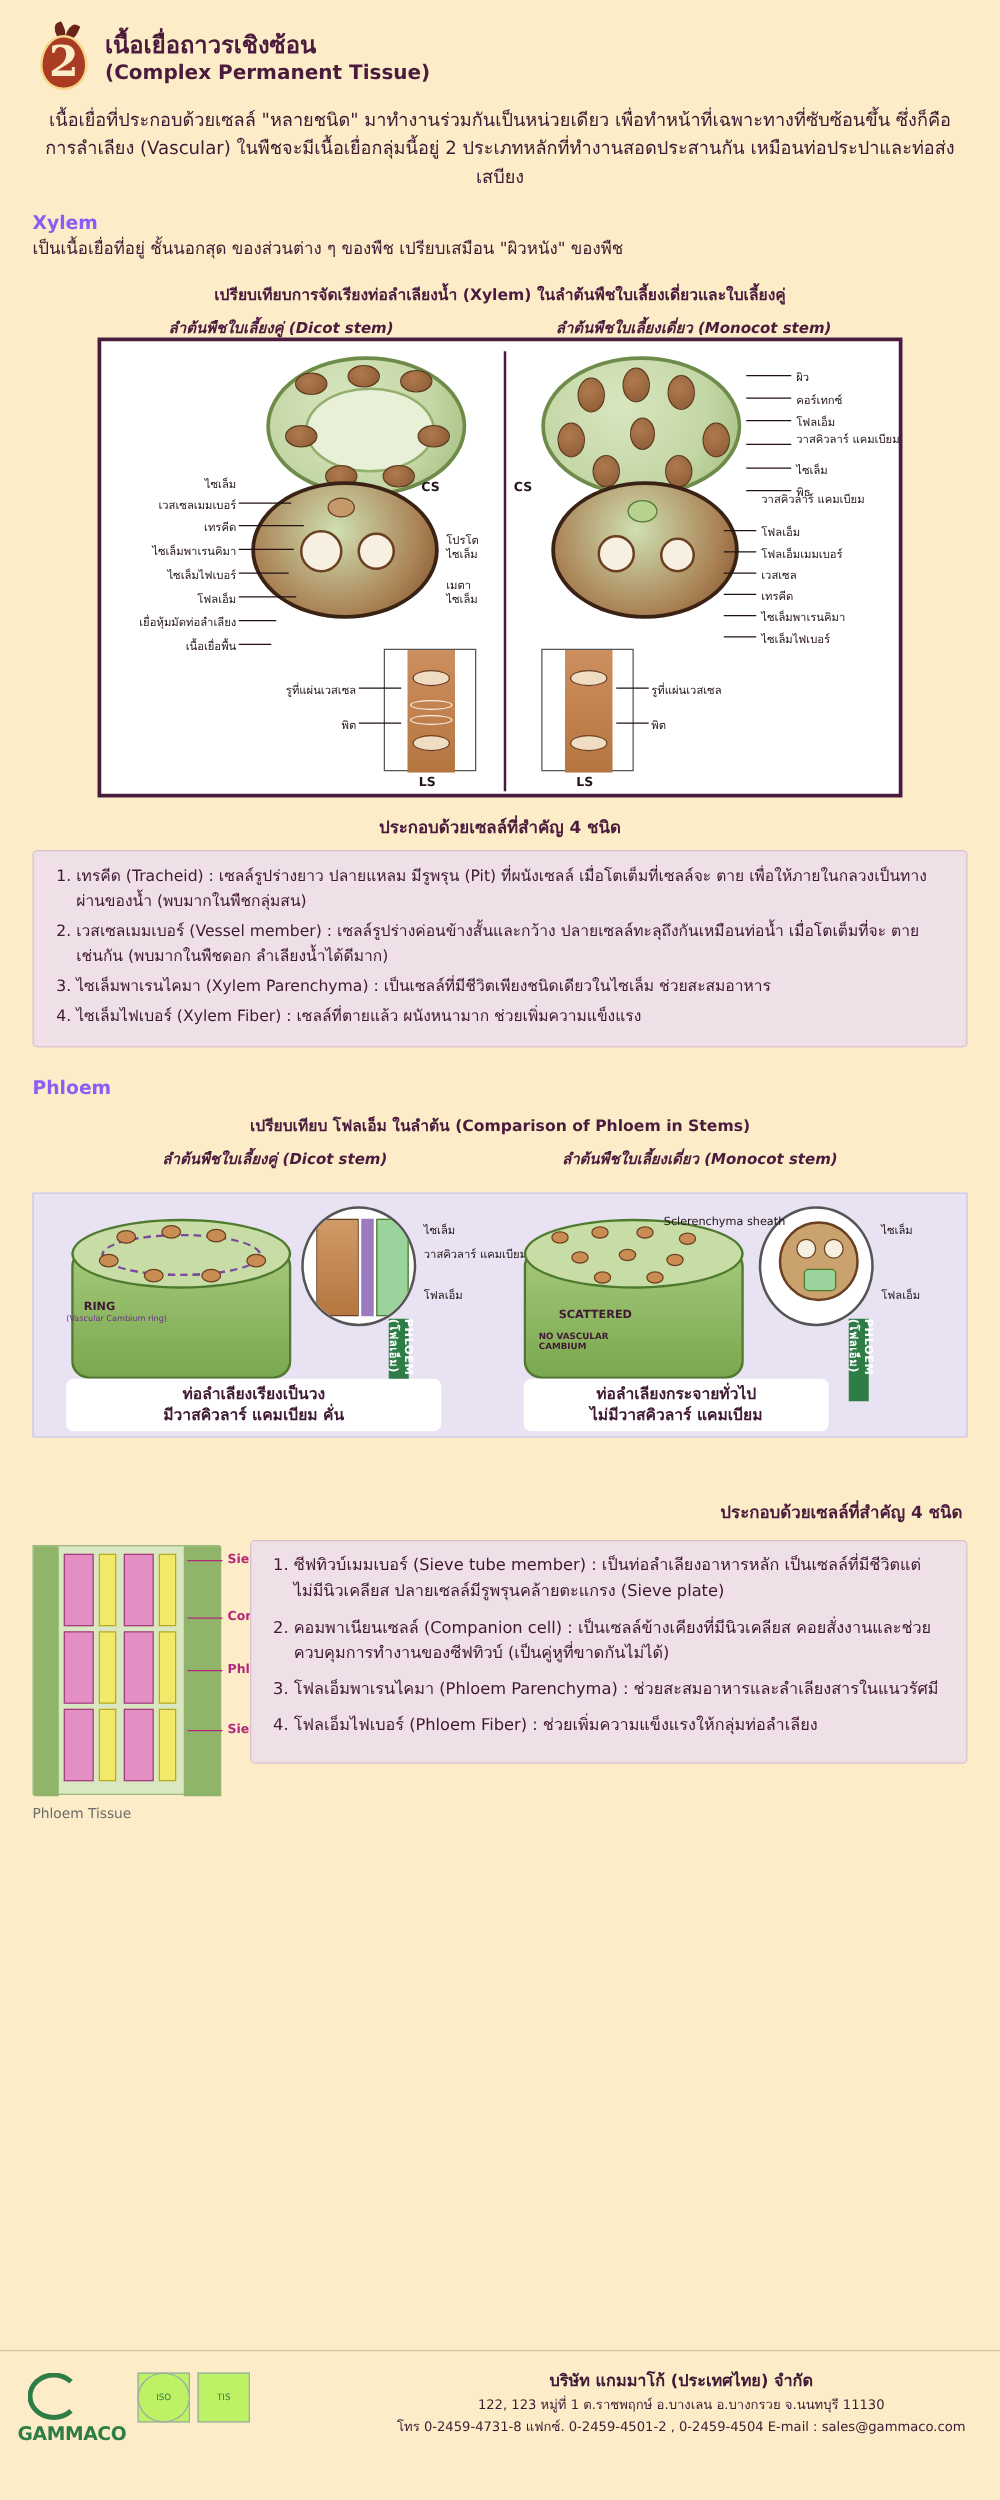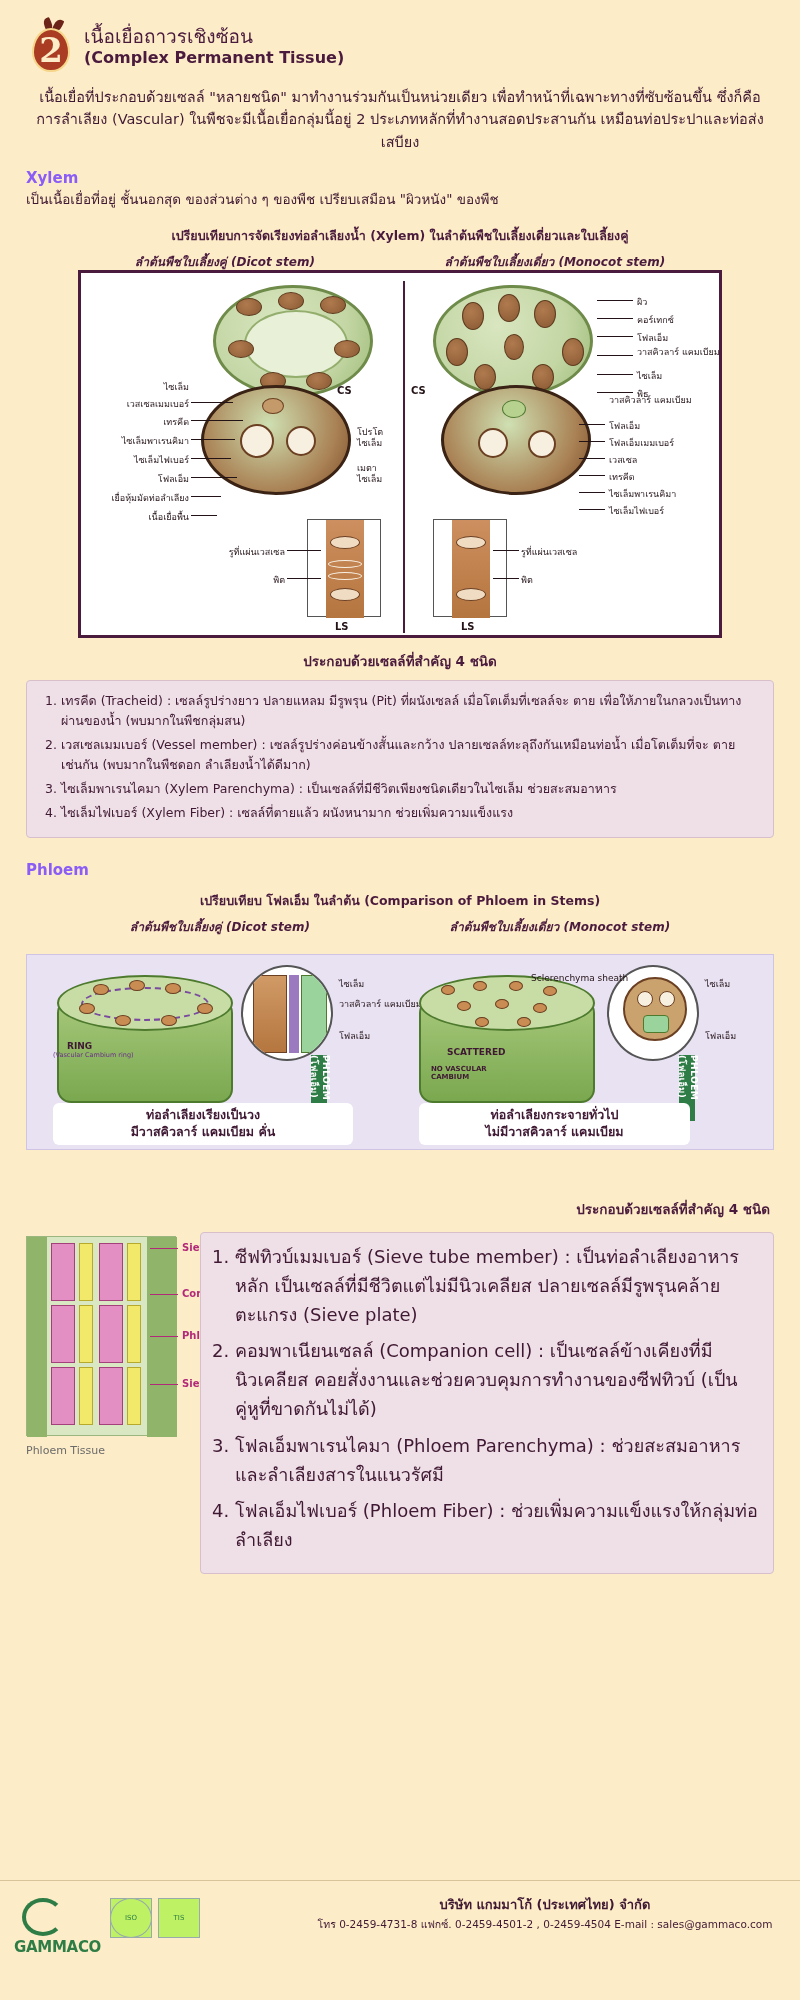--- a/index.html
+++ b/index.html
@@ -25,21 +25,21 @@
   .numbadge .leaf1, .numbadge .leaf2 {
     position:absolute; width:8px; height:13px; background:#6b2417; border-radius:60% 10% 60% 10%;
   }
   .numbadge .leaf1 { left:16px; top:0px; transform:rotate(-25deg); }
   .numbadge .leaf2 { left:26px; top:1px; transform:rotate(25deg); }
   .numbadge .num {
     position:absolute; left:0; top:12px; width:46px; text-align:center;
     font-size:34px; font-weight:bold; color:#fdecc8; font-family:"DejaVu Serif", serif;
   }
   .titlewrap { margin-left:10px; padding-top:8px; }
-  .title-th { font-size:19px; font-weight:normal; color:#4a1b3d; line-height:1.15; }
+  .title-th { font-size:19px; font-weight:bold; color:#4a1b3d; line-height:1.15; }
   .title-en { font-size:16px; font-weight:bold; color:#4a1b3d; line-height:1.2; }
 
   .intro {
     margin: 10px 30px 0 30px; text-align:center;
     font-size:14.5px; line-height:1.55; color:#3f1933;
   }
 
   .sec-head { margin: 16px 0 0 26px; font-size:15px; font-weight:bold; color:#8b5cf6; }
   .sec-sub { margin: 2px 26px 0 26px; font-size:13.5px; line-height:1.5; color:#3f1933; }
 
@@ -119,21 +119,21 @@
   .pt-caption { position:absolute; left:26px; top:1444px; font-size:11px; color:#6b6b6b; }
 
   .ptlbl { position:absolute; font-size:10px; font-weight:bold; color:#b3297a; white-space:nowrap; }
   .ptleader { position:absolute; height:1px; background:#b3297a; }
 
   .phl-listbox {
     position:absolute; left:200px; top:1232px; width:574px;
     background:#efdfe6; border:1px solid #d7c0cc; border-radius:4px; padding:10px 14px;
   }
   .phl-listbox ol { margin:0; padding-left:20px; }
-  .phl-listbox li { font-size:18px; line-height:1.6; margin-bottom:8px; color:#3f1933; }
+  .phl-listbox li { font-size:13px; line-height:1.6; margin-bottom:8px; color:#3f1933; }
 
   
   .footer { position:absolute; left:0; top:1880px; width:800px; height:120px; }
   .footdiv { position:absolute; left:0; top:0; width:800px; height:1px; background:#d8c49b; }
   .logo { position:absolute; left:14px; top:18px; width:80px; height:60px; }
   .logo .g {
     position:absolute; left:8px; top:0; width:42px; height:38px; border-radius:50%;
     border:4px solid #2f7d46; border-right-color:transparent;
   }
   .logo .gammaco {
@@ -361,21 +361,21 @@
       <div style="position:absolute; left:28px; top:24px; width:16px; height:16px; border-radius:50%; background:#f7f0e0; border:1px solid #6b3f22;"></div>
       <div style="position:absolute; left:50px; top:24px; width:16px; height:16px; border-radius:50%; background:#f7f0e0; border:1px solid #6b3f22;"></div>
       <div style="position:absolute; left:34px; top:48px; width:26px; height:18px; border-radius:4px; background:#9ad39b; border:1px solid #4e7a2e;"></div>
     </div>
     <div class="plbl" style="left:504px; top:18px; width:70px; line-height:1.2;">Sclerenchyma sheath</div>
     <div class="plbl" style="left:678px; top:22px;">ไซเล็ม</div>
     <div class="plbl" style="left:678px; top:74px;">โฟลเอ็ม</div>
 
     <div class="greenbanner" style="left:652px; top:100px; width:16px; height:66px; writing-mode:vertical-rl;">PHLOEM (โฟลเอ็ม)</div>
 
-    <div class="whitecap" style="left:392px; top:148px; width:271px;">
+    <div class="whitecap" style="left:392px; top:148px; width:244px;">
       <div>ท่อลำเลียงกระจายทั่วไป</div>
       <div>ไม่มีวาสคิวลาร์ แคมเบียม</div>
     </div>
   </div>
 
   <div style="position:absolute; left:0; top:1198px; width:800px; text-align:right; padding-right:30px;">
     <span class="list-title">ประกอบด้วยเซลล์ที่สำคัญ 4 ชนิด</span>
   </div>
 
   <div class="ptissue">
@@ -420,17 +420,18 @@
       <div class="g"></div>
       <div class="gammaco">GAMMACO</div>
     </div>
     <div class="certs">
       <div class="cert circle">ISO</div>
       <div class="cert">UKAS</div>
       <div class="cert">TIS</div>
     </div>
     <div class="footinfo">
       <div class="fname">บริษัท แกมมาโก้ (ประเทศไทย) จำกัด</div>
+      <div class="faddr">122, 123 หมู่ที่ 1 ต.ราชพฤกษ์ อ.บางเลน อ.บางกรวย จ.นนทบุรี 11130</div>
       <div class="faddr">โทร 0-2459-4731-8  แฟกซ์. 0-2459-4501-2 , 0-2459-4504  E-mail : sales@gammaco.com</div>
     </div>
   </div>
 
 </div>
 
 </body></html>

